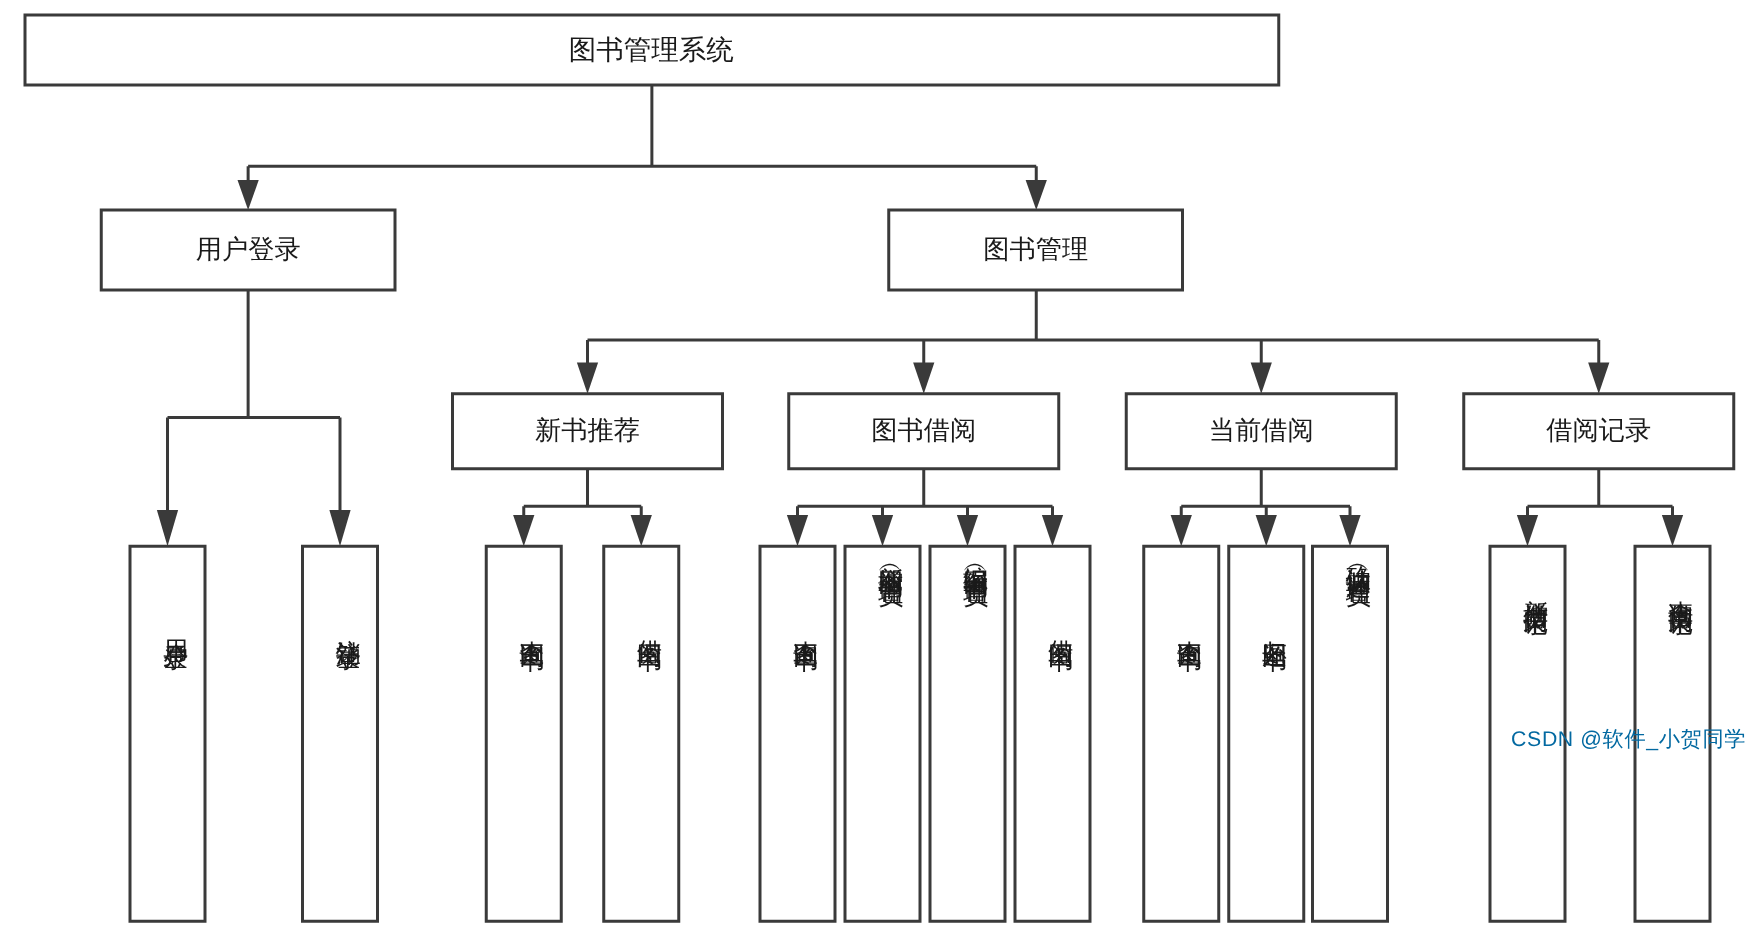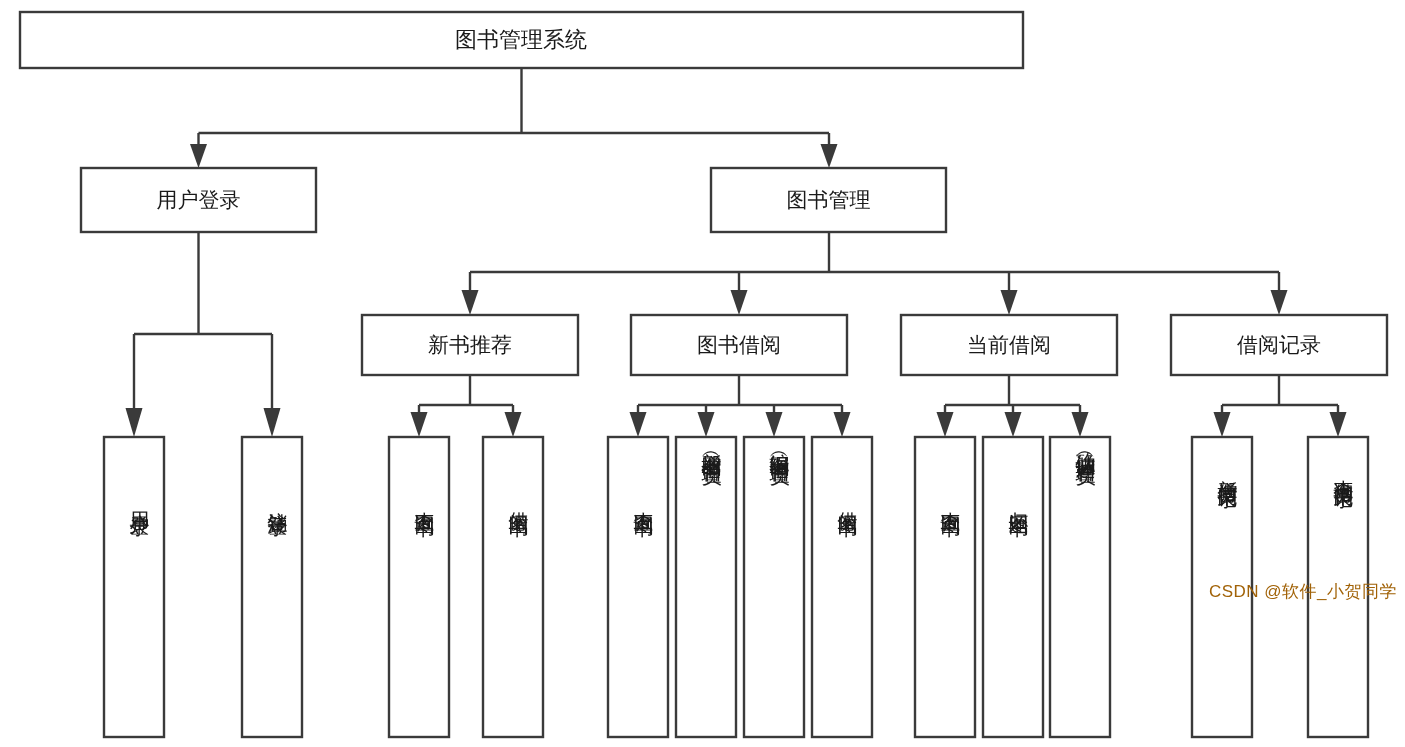--- a/index.html
+++ b/index.html
@@ -64,21 +64,21 @@
   .arrow-head {
     fill: #3a3a3a;
     stroke: none;
   }
   .watermark {
     position: absolute;
     right: 8px;
     bottom: 6px;
     font-family: "Liberation Sans", "DejaVu Sans", sans-serif;
     font-size: 17px;
-    color: #a16207;
+    color: #0369a1;
     letter-spacing: 0.5px;
     white-space: nowrap;
     pointer-events: none;
   }
 </style>
 </head>
 <body>
 
 <div id="diagram-root">
   <svg class="flowchart" viewBox="0 0 1405 747" xmlns="http://www.w3.org/2000/svg">

